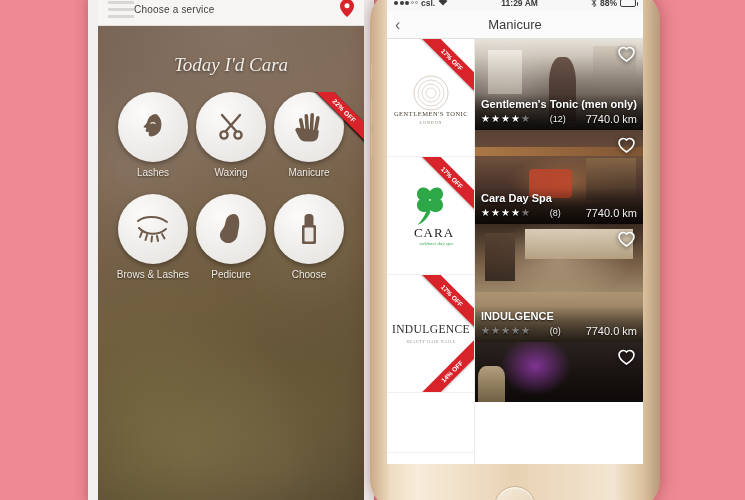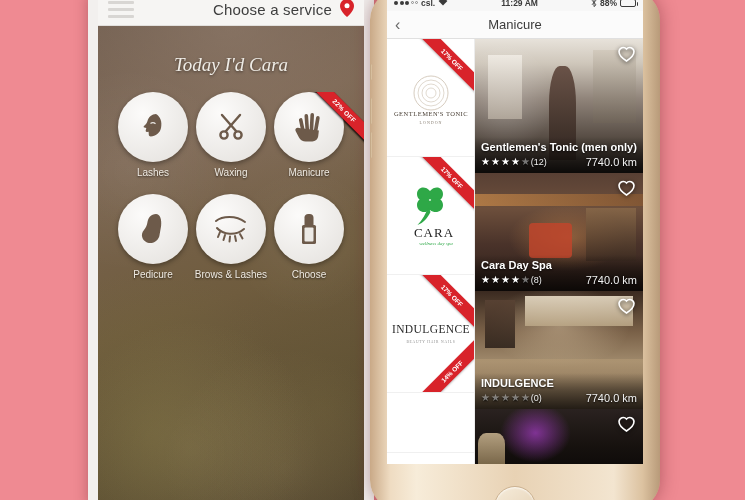--- a/index.html
+++ b/index.html
@@ -31,22 +31,22 @@
     height: 32px;
     background: #f6f5f3;
     display: flex; align-items: center;
     padding: 0 10px;
     border-bottom: 1px solid #e2e0dd;
     z-index: 5;
   }
   #hamburger { width: 26px; display: flex; flex-direction: column; gap: 4px; cursor: pointer; }
   #hamburger i { display: block; height: 3px; background: #d8d6d3; border-radius: 1px; }
   #left-title {
-    flex: 1; text-align: right;
-    font-size: 15px; color: #3e3e3e; letter-spacing: .2px;
+    flex: 1; text-align: left;
+    font-size: 10px; color: #3e3e3e; letter-spacing: .2px;
   }
   #pin-icon { width: 22px; text-align: right; }
 
   #left-body {
     position: absolute;
     left: 0; right: 0; top: 32px; bottom: 0;
     background:
       radial-gradient(ellipse 150% 70% at 50% 0%, rgba(150,130,115,.55), rgba(0,0,0,0) 65%),
       radial-gradient(ellipse 80% 50% at 20% 85%, rgba(120,110,60,.45), rgba(0,0,0,0) 70%),
       radial-gradient(ellipse 70% 45% at 85% 80%, rgba(110,95,55,.4), rgba(0,0,0,0) 70%),
@@ -238,21 +238,21 @@
   .card-name {
     color: #fff; font-size: 11px; font-weight: bold;
     line-height: 13px;
     text-shadow: 0 1px 2px rgba(0,0,0,.8);
     margin-bottom: 2px;
   }
   .card-meta { display: flex; align-items: center; justify-content: space-between; }
   .stars { display: flex; align-items: center; gap: 1px; font-size: 10px; line-height: 10px; }
   .star { color: #fff; text-shadow: 0 1px 2px rgba(0,0,0,.9); }
   .star.dim { color: rgba(255,255,255,.45); }
-  .rating-count { color: #eee; font-size: 9px; margin-left: 0; text-shadow: 0 1px 2px rgba(0,0,0,.9); }
+  .rating-count { color: #eee; font-size: 9px; margin-left: 19px; text-shadow: 0 1px 2px rgba(0,0,0,.9); }
   .distance { color: #f2f2f2; font-size: 11px; text-shadow: 0 1px 2px rgba(0,0,0,.9); }
   .heart {
     position: absolute; top: 7px; right: 8px;
     cursor: pointer; z-index: 3;
     filter: drop-shadow(0 1px 2px rgba(0,0,0,.7));
   }
 
   #home-button {
     position: absolute;
     left: 50%; transform: translateX(-50%);
@@ -335,44 +335,44 @@
             </svg>
           </div>
           <div class="svc-badge">
             <span>30% OFF</span>
           </div>
           <div class="svc-label">Manicure</div>
         </div>
 
         <div class="svc">
           <div class="svc-circle">
-            <svg class="svc-glyph" width="30" height="34" viewBox="0 0 30 34">
-              <path d="M18 2c-5 0-8 4-8.6 8.6-.4 3-1.6 5.2-3.4 7.3-2 2.4-2.6 5.2-1.6 7.8 1.2 3.2 4.4 5.3 7.9 5.3 4.6 0 8.4-3.3 9.2-7.8l1.6-9.2C23.9 7.4 22 2 18 2z" fill="#6d5a4a"></path>
-            </svg>
-          </div>
-          <div class="svc-badge">
-            <span>30% OFF</span>
-          </div>
-          <div class="svc-label">Pedicure</div>
-        </div>
-
-        <div class="svc">
-          <div class="svc-circle">
             <svg class="svc-glyph" width="36" height="30" viewBox="0 0 36 30">
               <g fill="none" stroke="#6d5a4a" stroke-width="2" stroke-linecap="round">
                 <path d="M3 7C9 2 23 1 32 8"></path>
                 <path d="M4 14c6 7 19 8 27 1"></path>
                 <path d="M7 18l-2 5M12 21l-1.5 5M17 22.5l-.5 5M22 22l1 5M27 20l2.5 4.5"></path>
               </g>
             </svg>
           </div>
           <div class="svc-badge">
             <span>35% OFF</span>
           </div>
           <div class="svc-label">Brows &amp; Lashes</div>
+        </div>
+
+        <div class="svc">
+          <div class="svc-circle">
+            <svg class="svc-glyph" width="30" height="34" viewBox="0 0 30 34">
+              <path d="M18 2c-5 0-8 4-8.6 8.6-.4 3-1.6 5.2-3.4 7.3-2 2.4-2.6 5.2-1.6 7.8 1.2 3.2 4.4 5.3 7.9 5.3 4.6 0 8.4-3.3 9.2-7.8l1.6-9.2C23.9 7.4 22 2 18 2z" fill="#6d5a4a"></path>
+            </svg>
+          </div>
+          <div class="svc-badge">
+            <span>30% OFF</span>
+          </div>
+          <div class="svc-label">Pedicure</div>
         </div>
 
 
         <div class="svc">
           <div class="svc-circle">
             <svg class="svc-glyph" width="22" height="34" viewBox="0 0 22 34">
               <rect x="4" y="13" width="14" height="19" rx="1.6" fill="#6d5a4a"></rect>
               <rect x="6.5" y="15.5" width="9" height="14" rx="1" fill="#ece9e5"></rect>
               <path d="M6.5 13V5.5c0-2 1.6-3.5 3.6-3.5h1.8c2 0 3.6 1.5 3.6 3.5V13z" fill="#6d5a4a"></path>
             </svg>
@@ -470,21 +470,21 @@
           <div class="corner-ribbon ribbon-bottom">
             <span>14% OFF</span>
           </div>
         </div>
 
         <div class="logo-cell" style="height:60px"></div>
       </div>
 
       <div id="cards-column">
 
-        <div class="card" style="height:134px">
+        <div class="card" style="height:91px">
           <div class="card-photo" style="background:
                  radial-gradient(ellipse 40% 60% at 18% 45%, rgba(255,255,255,.22), transparent 70%),
                  linear-gradient(180deg,#e7e2da 0%,#cfc7bb 18%,#8f8379 45%,#4e443c 78%,#2c2520 100%);">
             <div style="position:absolute;left:8%;top:12%;width:20%;height:48%;background:linear-gradient(180deg,#f3efe8,#b9afa2);opacity:.8"></div>
             <div style="position:absolute;left:44%;top:20%;width:16%;height:70%;background:linear-gradient(180deg,#6a5348,#30251f);border-radius:40% 40% 0 0"></div>
             <div style="position:absolute;left:70%;top:8%;width:26%;height:55%;background:linear-gradient(180deg,#cfc6b8,#6f6458);opacity:.75"></div>
           </div>
           <div class="heart">
             <svg width="17" height="16" viewBox="0 0 17 16">
               <path d="M8.5 15S1 10.4 1 5.6A4.3 4.3 0 018.5 3 4.3 4.3 0 0116 5.6C16 10.4 8.5 15 8.5 15z" fill="none" stroke="#fff" stroke-width="1.6"></path>
@@ -499,21 +499,21 @@
                 <span class="star">★</span>
                 <span class="star">★</span>
                 <span class="star dim">★</span>
                 <span class="rating-count">(12)</span>
               </div>
               <div class="distance">7740.0 km</div>
             </div>
           </div>
         </div>
 
-        <div class="card" style="height:118px">
+        <div class="card" style="height:94px">
           <div class="card-photo" style="background:
                  radial-gradient(ellipse 50% 40% at 55% 55%, rgba(255,170,90,.35), transparent 70%),
                  linear-gradient(180deg,#584034 0%,#6d4f3c 30%,#4a332a 60%,#2b1d17 100%);">
             <div style="position:absolute;left:0;top:18%;width:100%;height:10%;background:linear-gradient(90deg,#c98a4a,#8a5a32);opacity:.7"></div>
             <div style="position:absolute;left:32%;top:42%;width:26%;height:30%;background:#c0452c;border-radius:4px;opacity:.85"></div>
             <div style="position:absolute;left:66%;top:30%;width:30%;height:45%;background:linear-gradient(180deg,#8a6a4a,#3b2a20);opacity:.8"></div>
           </div>
           <div class="heart">
             <svg width="17" height="16" viewBox="0 0 17 16">
               <path d="M8.5 15S1 10.4 1 5.6A4.3 4.3 0 018.5 3 4.3 4.3 0 0116 5.6C16 10.4 8.5 15 8.5 15z" fill="none" stroke="#fff" stroke-width="1.6"></path>

